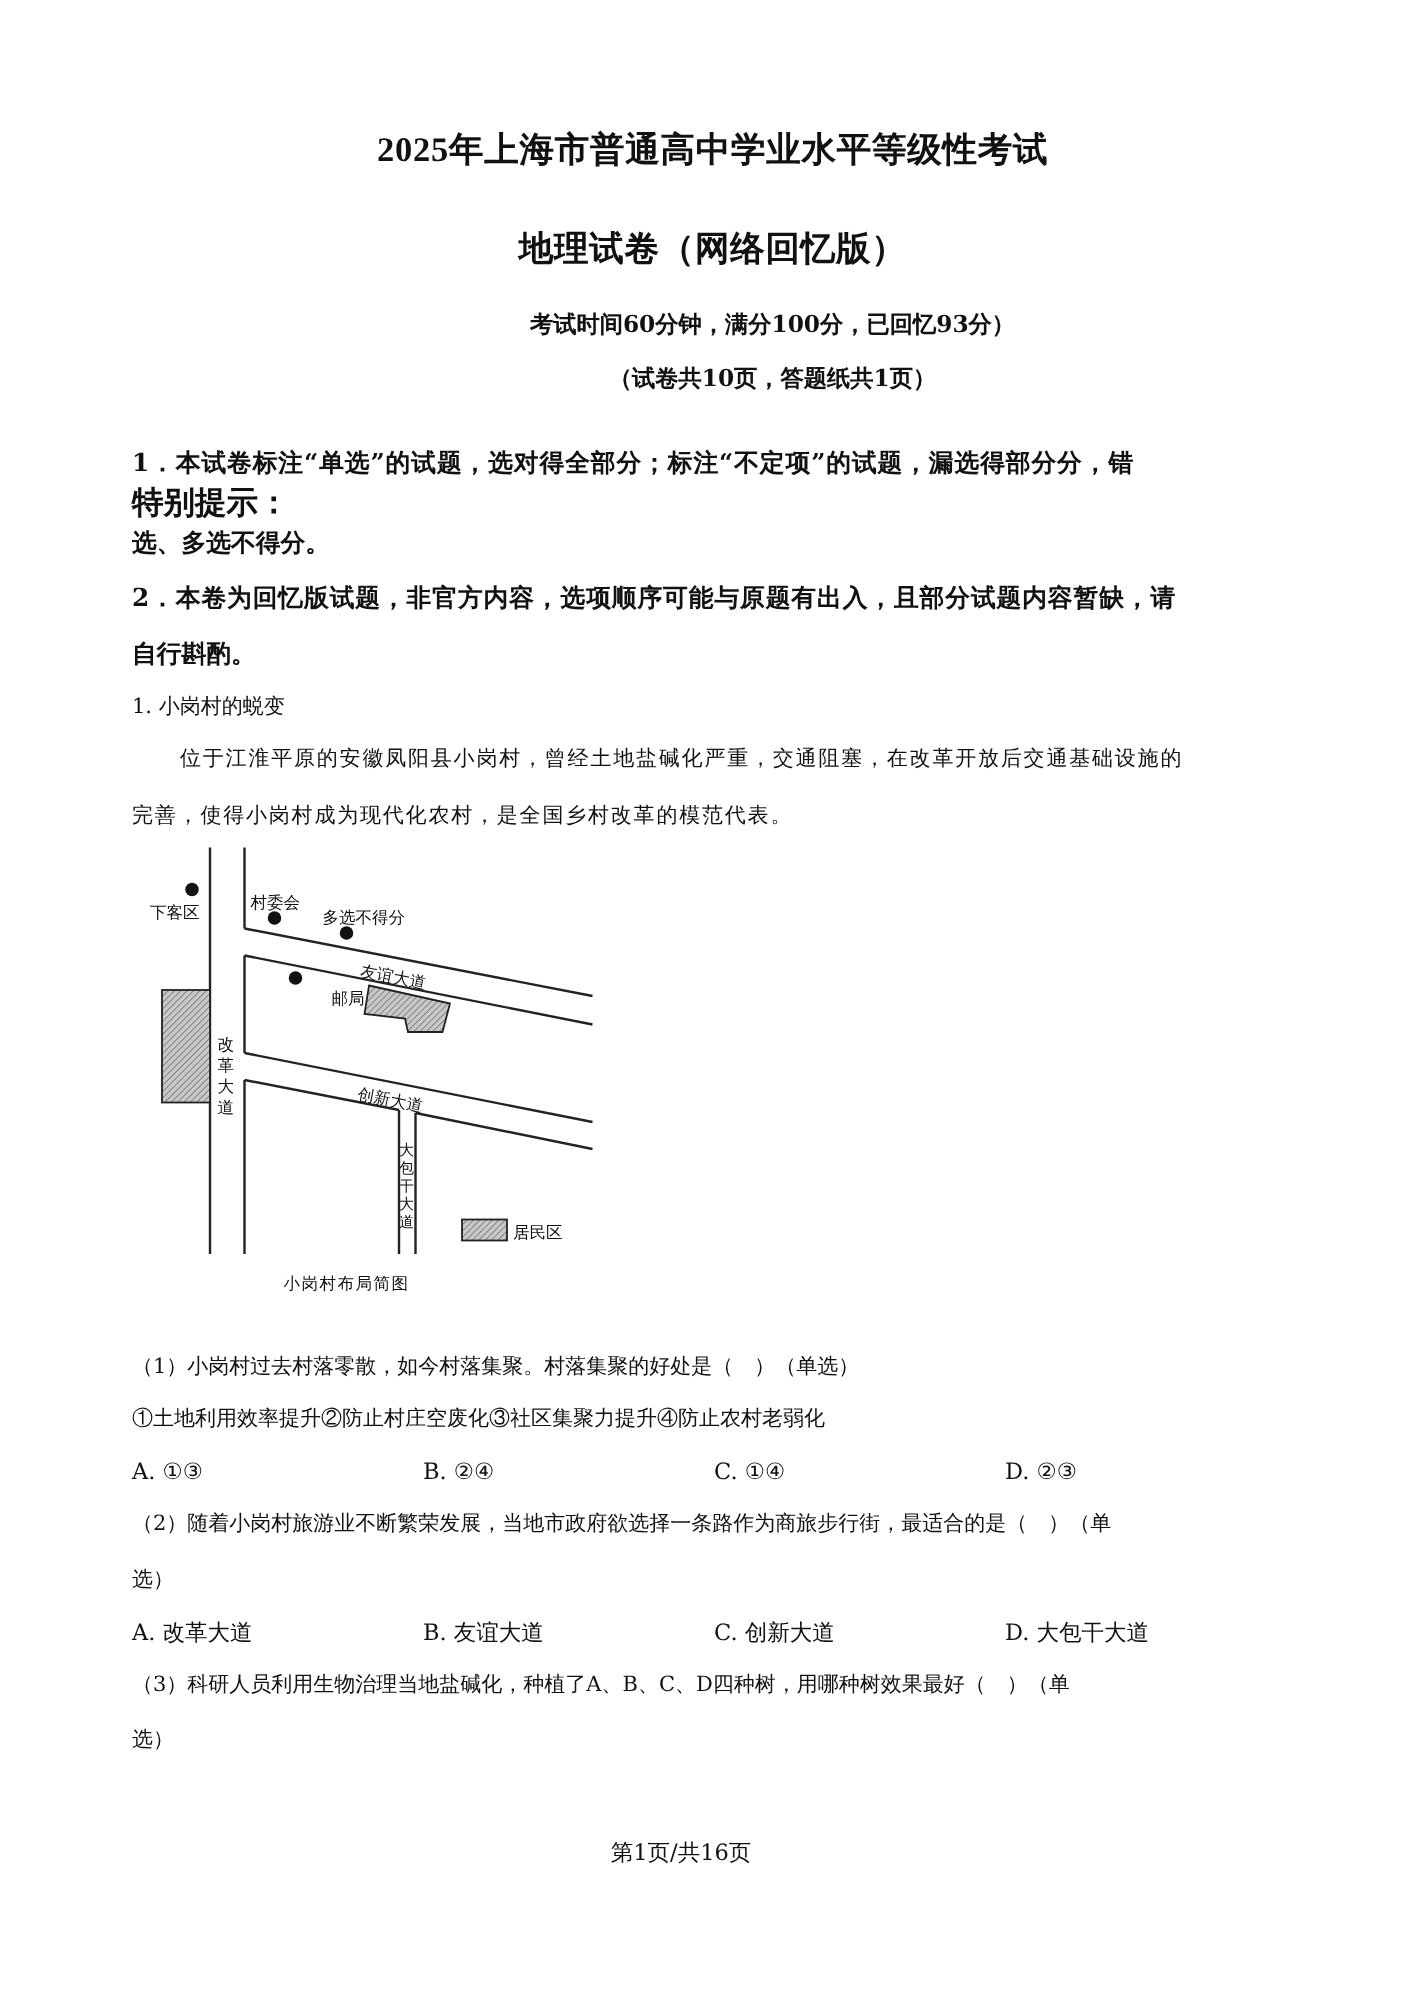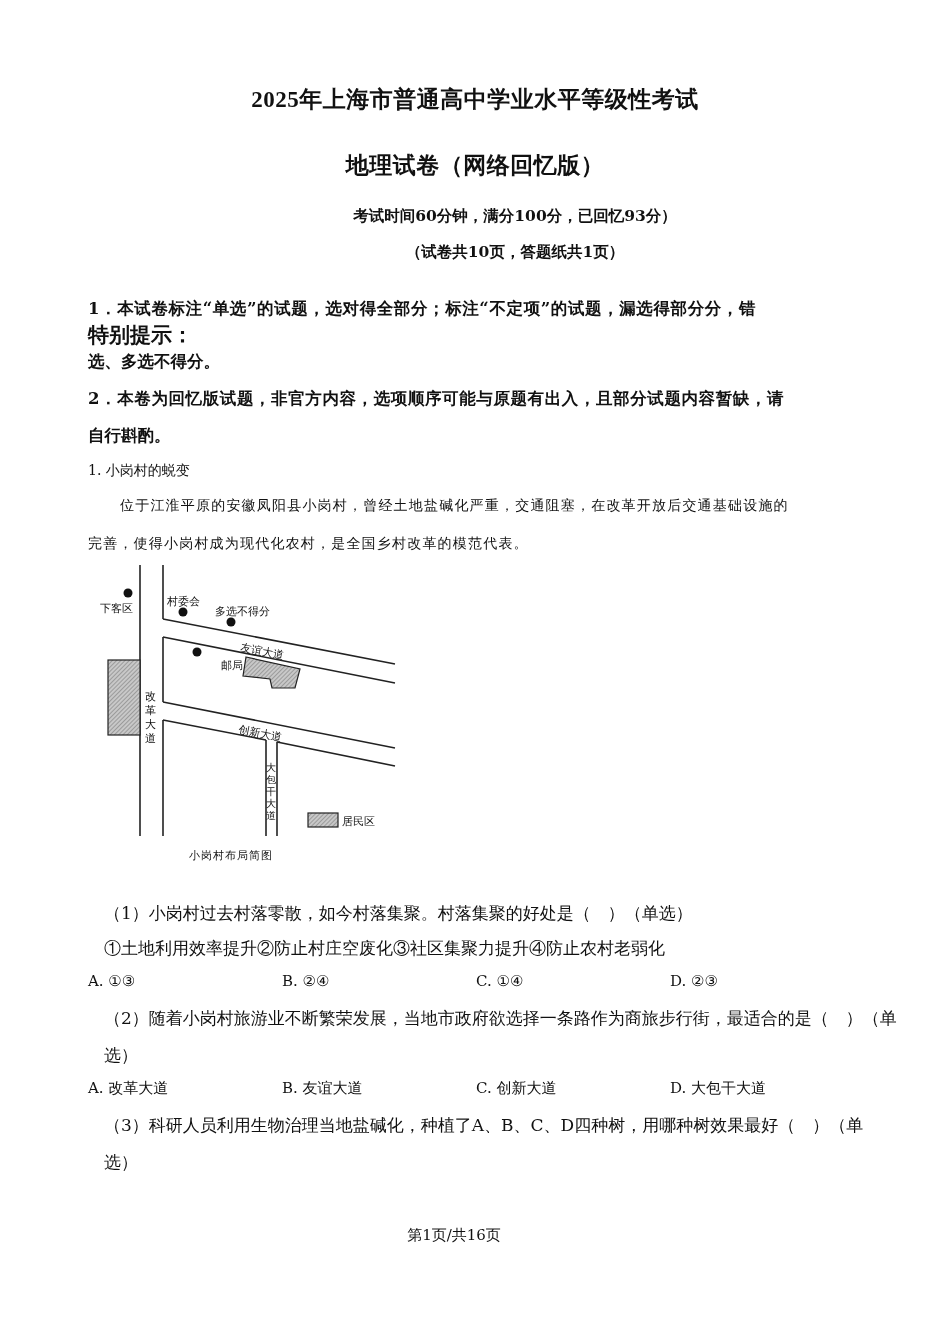--- a/index.html
+++ b/index.html
@@ -12,21 +12,21 @@
   .title {
     left: 0; width: 950px; text-align: center;
     font-family: "Liberation Serif", "DejaVu Serif", serif;
     font-weight: bold; font-size: 23px; letter-spacing: 0.5px;
   }
   .sub {
     left: 0; width: 950px; text-align: center;
     font-weight: bold; font-size: 15.5px; padding-left: 40px;
   }
   .bold-line { left: 88px; font-weight: bold; font-size: 16.5px; }
-  .norm { left: 104px; font-size: 17px; }
+  .norm { left: 88px; font-size: 14px; }
   .section-head { left: 88px; font-size: 14px; }
   .para { font-size: 14px; letter-spacing: 1.2px; }
   .opt { font-size: 15px; }
   .caption { font-size: 11px; font-family: "DejaVu Sans", "Liberation Sans", sans-serif; letter-spacing: 1px; }
   .map-label { font-size: 11px; font-family: "DejaVu Sans", "Liberation Sans", sans-serif; }
   .footer { left: 0; width: 908px; text-align: center; font-size: 15px; }
 </style>
 </head>
 <body>
 

